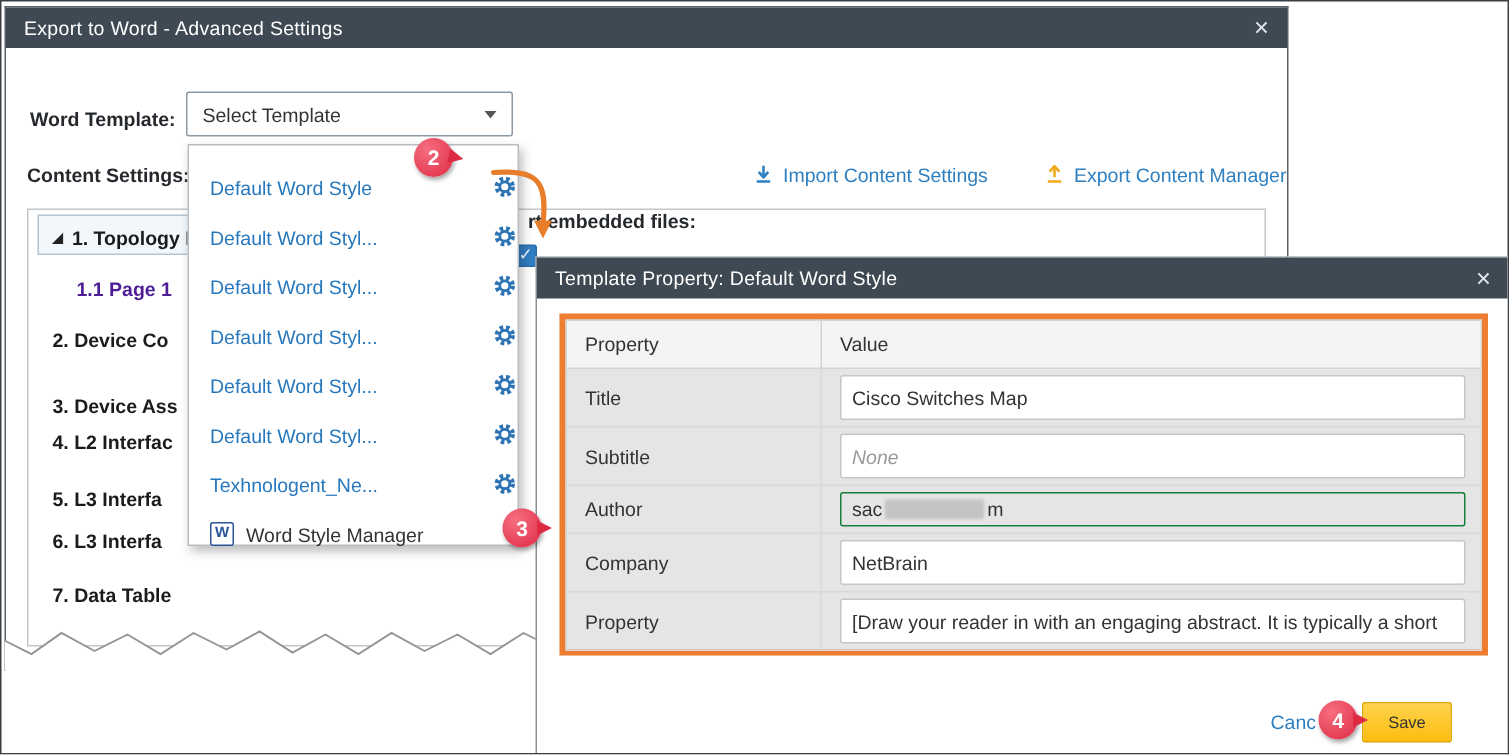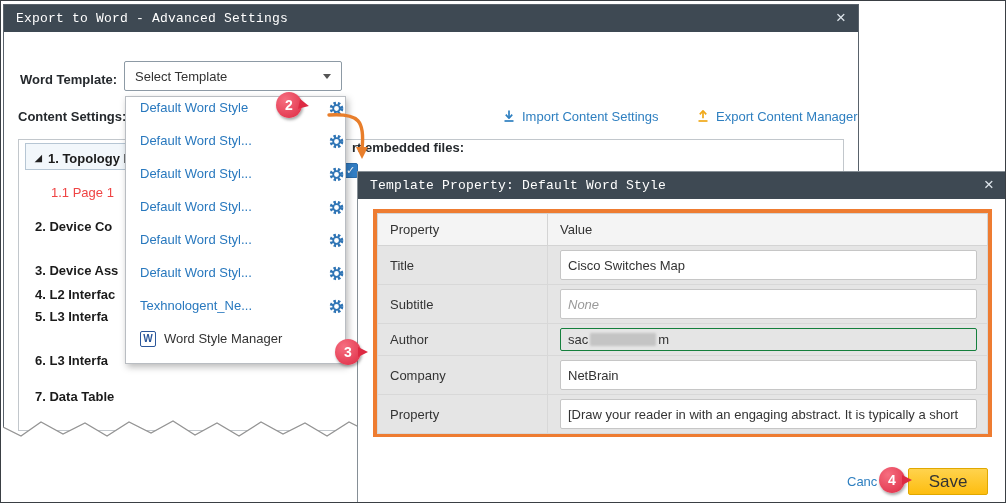--- a/index.html
+++ b/index.html
@@ -2,21 +2,21 @@
 <html><head>
 <meta charset="utf-8">
 <style>
   * { margin:0; padding:0; box-sizing:border-box; }
   body { font-family:"Liberation Sans", sans-serif; background:#e9e9e9; }
   .canvas { position:relative; width:1006px; height:503px; background:#ffffff;
             border:1px solid #3a3f44; overflow:hidden; font-size:13px; color:#333; }
 
   
   .titlebar { position:absolute; left:0; top:0; right:0; height:27px; background:#3e4953;
-              color:#fff; display:flex; align-items:center; padding:0 12px; font-size:13px;font-family:Liberation Mono, monospace; }
+              color:#fff; display:flex; align-items:center; padding:0 12px; font-size:13px; }
   .titlebar .tb-title { font-weight:400; letter-spacing:.2px; }
   .titlebar .close { margin-left:auto; font-size:17px; line-height:1; color:#dfe6ec; cursor:pointer; }
 
   
   .main-dialog { position:absolute; left:2px; top:3px; width:856px; height:443px;
                  background:#fff; border:1px solid #59626b; border-bottom:none; z-index:1; }
   .label-strong { font-weight:700; color:#25292d; }
   .word-template-label { position:absolute; left:16px; top:67px; }
   .template-select { position:absolute; left:120px; top:56px; width:218px; height:30px;
                      border:1px solid #8d9aa5; border-radius:2px; background:#fff;
@@ -26,36 +26,36 @@
   .content-settings-label { position:absolute; left:14px; top:104px; }
 
   .link-row { position:absolute; top:104px; display:flex; align-items:flex-start; gap:6px;
               color:#2e7fc0; cursor:pointer; white-space:nowrap; }
   .import-link { left:498px; } .export-link { left:692px; }
 
   .tree-panel { position:absolute; left:14px; top:134px; width:826px; height:292px;
                 border:1px solid #c2c7cc; background:#fff; }
   .tree-row { position:absolute; left:16px; height:20px; font-weight:700; color:#1b1b1b;
               white-space:nowrap; cursor:pointer; display:flex; align-items:center; gap:6px; }
-  .tree-row.child { left:32px; font-weight:400; color:#ef4444; }
+  .tree-row.child { left:32px; font-weight:700; color:#4c1d95; }
   .tree-sel { position:absolute; left:6px; top:3px; width:106px; height:27px;
               border:1px solid #b6c6d4; background:#f2f7fb; }
   .expand-glyph { font-size:9px; color:#222; line-height:1; }
 
   .embedded-label { position:absolute; left:348px; top:135px; font-weight:700; color:#25292d; background:transparent; }
   .checkbox { position:absolute; left:339px; top:158px; width:15px; height:15px; background:#327ec5;
               border:1px solid #2a6cab; border-radius:2px; color:#fff; font-size:11px; line-height:13px;
               text-align:center; cursor:pointer; }
 
   .tear { position:absolute; left:-1px; bottom:0; width:858px; height:36px; pointer-events:none; }
 
   
   .style-menu { position:absolute; left:124px; top:95px; width:221px; height:268px; background:#fff;
                 border:1px solid #b9bdc2; box-shadow:2px 3px 7px rgba(0,0,0,.28); z-index:5; padding-top:3px; }
-  .menu-row { height:33px; display:flex; align-items:flex-start; padding:0 0 0 14px;
+  .menu-row { height:33px; display:flex; align-items:flex-end; padding:0 0 0 14px;
               color:#2878be; cursor:pointer; white-space:nowrap; }
   .menu-row .gear { margin-left:auto; display:flex; cursor:pointer; }
   .menu-row.manager { color:#333; gap:8px; }
   .word-icon { width:16px; height:16px; border:1px solid #2b579a; border-radius:2px; background:#fff;
                color:#2b579a; font-size:10px; font-weight:700; text-align:center; line-height:14px; }
 
   
   .prop-dialog { position:absolute; left:356px; top:170px; width:650px; height:333px; background:#fff;
                  border:1px solid #868f96; z-index:10; }
   .orange-box { position:absolute; left:15px; top:37px; width:619px; height:228px;
@@ -66,23 +66,23 @@
   .prop-table td { border:1px solid #d8d8d8; padding:4px 10px 4px 12px; color:#333; }
   .prop-table col.c1 { width:170px; }
   .text-input { width:100%; height:23px; border:1px solid #c6c6c6; border-radius:2px;
                 padding:14px 7px; font-family:"Liberation Sans",sans-serif; font-size:13px; color:#333; }
   .text-input::placeholder { color:#9a9a9a; font-style:italic; }
   .fake-input { width:100%; height:23px; border:1px solid #15803d; border-radius:2px;
                 padding:2px 7px; display:flex; align-items:center; }
   .redact { display:inline-block; width:66px; height:13px; background:#c4c4c4;
             filter:blur(1px); margin:0 2px; border-radius:1px; }
   .cancel-link { position:absolute; left:489px; top:302px; color:#2e7fc0; cursor:pointer; }
-  .save-button { position:absolute; left:550px; top:296px; width:80px; height:27px;
+  .save-button { position:absolute; left:550px; top:296px; width:60px; height:27px;
                  background:linear-gradient(#ffd34d,#fdbd10); border:1px solid #e0a800; border-radius:2px;
-                 font-family:"Liberation Sans",sans-serif; font-size:17px; color:#333; cursor:pointer;text-align:center; }
+                 font-family:"Liberation Sans",sans-serif; font-size:11px; color:#333; cursor:pointer;text-align:center; }
 
   
   .callout { position:absolute; width:26px; height:26px; border-radius:50%;
              background:radial-gradient(circle at 35% 30%, #f66e80, #dd2a43);
              color:#fff; font-weight:700; font-size:14px; display:flex; align-items:center;
              justify-content:center; box-shadow:1px 2px 3px rgba(0,0,0,.35); z-index:20; }
   .callout .tail { position:absolute; left:23px; top:8px; width:0; height:0;
                    border-top:5px solid transparent; border-bottom:5px solid transparent;
                    border-left:10px solid #dd2a43; }
   .callout-2 { left:275px; top:91px; }
@@ -140,21 +140,21 @@
       </div>
       <div class="tree-row" style="top:76px;">
         <span>2. Device Co</span>
       </div>
       <div class="tree-row" style="top:120px;">
         <span>3. Device Ass</span>
       </div>
       <div class="tree-row" style="top:144px;">
         <span>4. L2 Interfac</span>
       </div>
-      <div class="tree-row" style="top:166px;">
+      <div class="tree-row" style="top:182px;">
         <span>5. L3 Interfa</span>
       </div>
       <div class="tree-row" style="top:210px;">
         <span>6. L3 Interfa</span>
       </div>
       <div class="tree-row" style="top:246px;">
         <span>7. Data Table</span>
       </div>
     </div>
 

